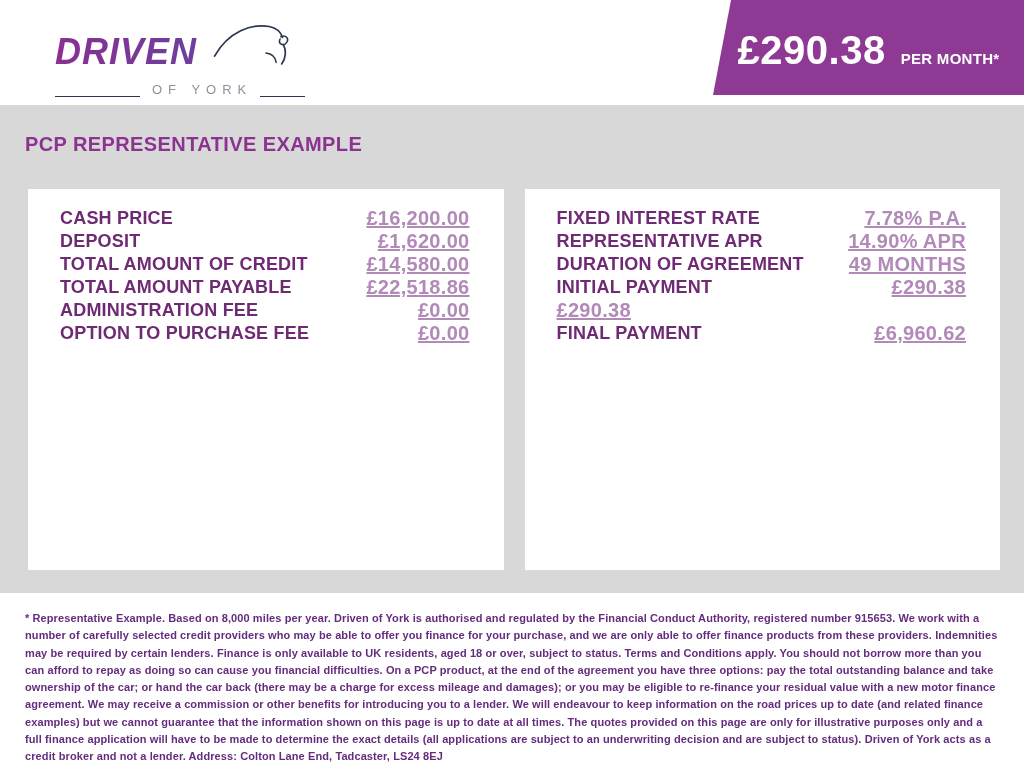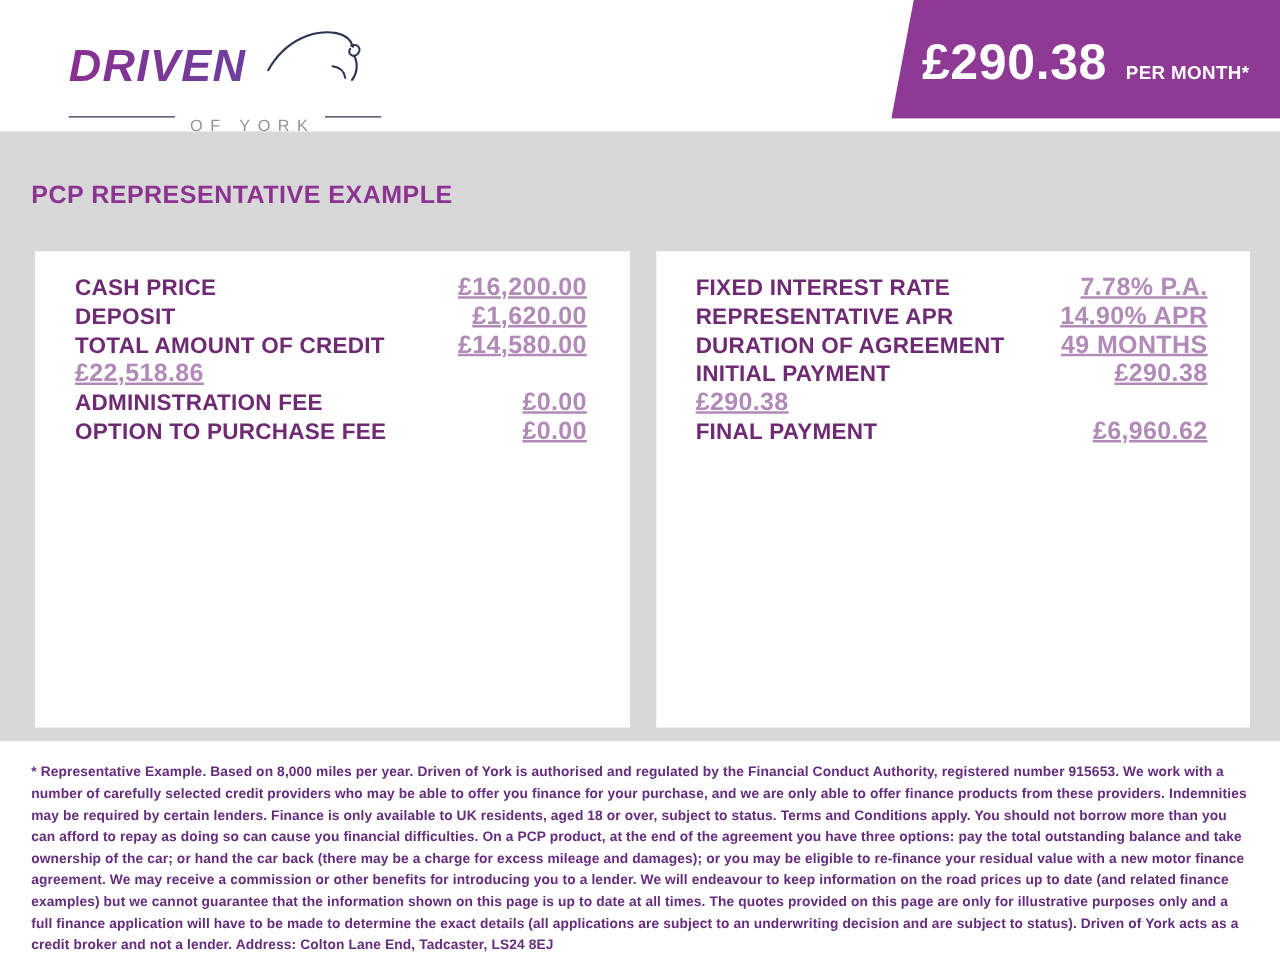--- a/index.html
+++ b/index.html
@@ -37,22 +37,22 @@
     color: #7c3599;
     background: linear-gradient(90deg, #8a2f90 0%, #6d3f9e 100%);
     -webkit-background-clip: text;
     background-clip: text;
     -webkit-text-fill-color: transparent;
     white-space: nowrap;
   }
   .car-sketch { margin-left: 2px; margin-bottom: -6px; }
   .logo-sub {
     display: flex;
-    align-items: flex-start;
-    margin-top: 22px;
+    align-items: flex-end;
+    margin-top: 12px;
     width: 250px;
   }
   .logo-rule { height: 0; border-top: 1.5px solid #2c3550; }
   .rule-left { width: 85px; }
   .rule-right { flex: 1; }
   .logo-sub-text {
     color: #8d939c;
     font-size: 13px;
     letter-spacing: 6px;
     padding: 0 8px 0 12px;
@@ -84,21 +84,21 @@
   .banner-period {
     font-size: 15px;
     font-weight: 700;
     letter-spacing: 0.3px;
   }
 
   
   .band {
     background: #d8d8d8;
     height: 488px;
-    padding: 40px 24px 0 25px;
+    padding: 28px 24px 0 25px;
   }
   .band-title {
     color: #8c3391;
     font-size: 20px;
     font-weight: 700;
     letter-spacing: 0.4px;
   }
   .cards {
     display: flex;
     gap: 21px;
@@ -184,20 +184,21 @@
         </div>
         <div class="frow">
           <span class="flabel">DEPOSIT</span>
           <span class="fvalue">£1,620.00</span>
         </div>
         <div class="frow">
           <span class="flabel">TOTAL AMOUNT OF CREDIT</span>
           <span class="fvalue">£14,580.00</span>
         </div>
         <div class="frow">
+          <span class="flabel">TOTAL AMOUNT PAYABLE</span>
           <span class="fvalue">£22,518.86</span>
         </div>
         <div class="frow">
           <span class="flabel">ADMINISTRATION FEE</span>
           <span class="fvalue">£0.00</span>
         </div>
         <div class="frow">
           <span class="flabel">OPTION TO PURCHASE FEE</span>
           <span class="fvalue">£0.00</span>
         </div>

